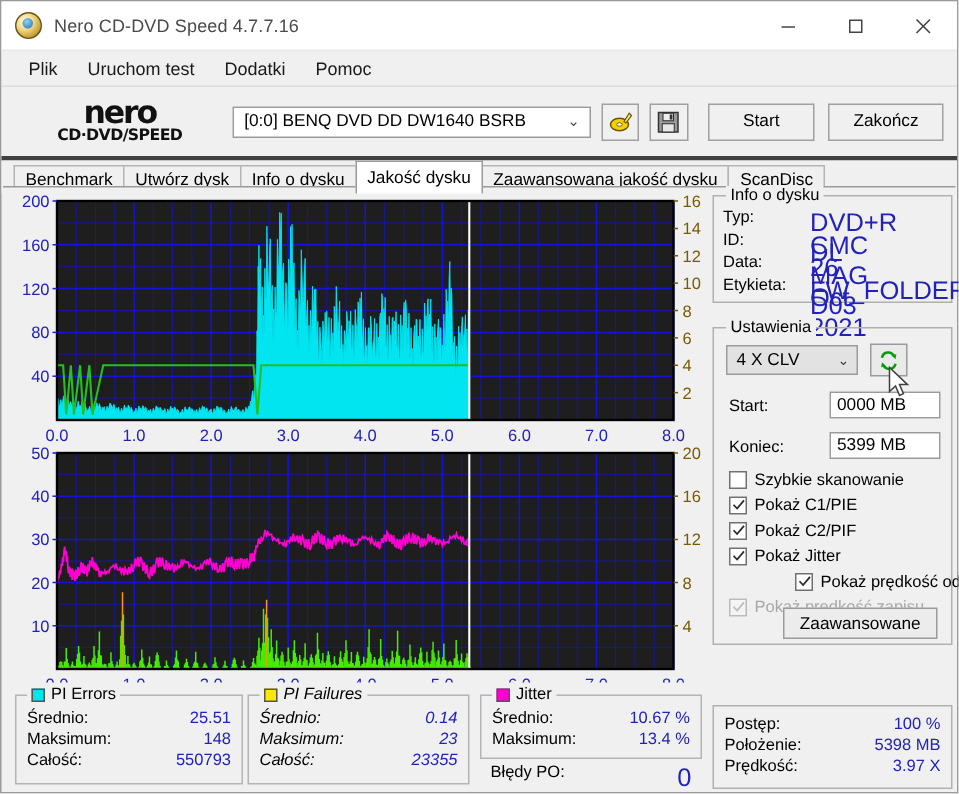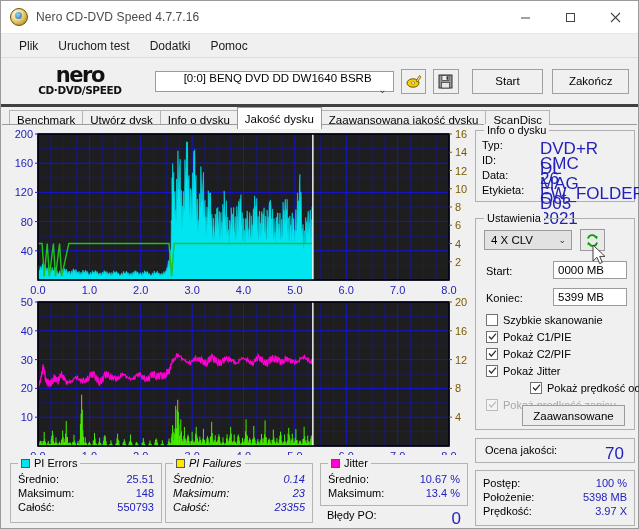--- a/index.html
+++ b/index.html
@@ -51,21 +51,20 @@
   }
   .logo .cds{
     font-family:"DejaVu Sans",sans-serif;font-weight:bold;font-size:10.5px;
     letter-spacing:-.4px;line-height:12px;color:#111;text-align:center;
     white-space:nowrap;
   }
   .drive-select{
     margin-left:14px;width:243px;height:21px;background:#fff;border:1px solid #9b9b9b;
     display:flex;align-items:center;font-size:11.5px;padding:0 0 0 7px;box-sizing:border-box;
     position:relative;
-    flex-direction:column;
   }
   .drive-select .chev{margin-left:auto;margin-right:6px;color:#4a4a4a;font-size:10px;}
   .tb-btn{
     width:26px;height:25px;margin-left:7px;background:#f0f0f0;border:1px solid #a0a0a0;
     display:flex;align-items:center;justify-content:center;box-sizing:border-box;
   }
   .btn{
     height:25px;background:#f0f0f0;border:1px solid #a0a0a0;
     display:flex;align-items:center;justify-content:center;font-size:11.5px;
     box-sizing:border-box;
@@ -938,24 +937,20 @@
             </svg>
         </span>
         <span>Pokaż prędkość zapisu</span>
       </div>
 
       <div class="adv-btn" style="left:46px;top:186px;">
         <span>Zaawansowane</span>
       </div>
     </div>
 
-    <div class="gb" style="left:473px;top:313px;width:160px;height:25px;">
-      <span class="lbl" style="position:absolute;left:9px;top:5px;">Ocena jakości:</span>
-      <span class="val" style="position:absolute;right:10px;top:5px;">70</span>
-    </div>
 
     <div class="gb" style="left:473px;top:345px;width:160px;height:56px;">
       <div class="srow" style="top:6px;">
         <span class="k">Postęp:</span>
         <span class="v">100 %</span>
       </div>
       <div class="srow" style="top:6px;">
         <span class="k">Położenie:</span>
         <span class="v">5398 MB</span>
       </div>

